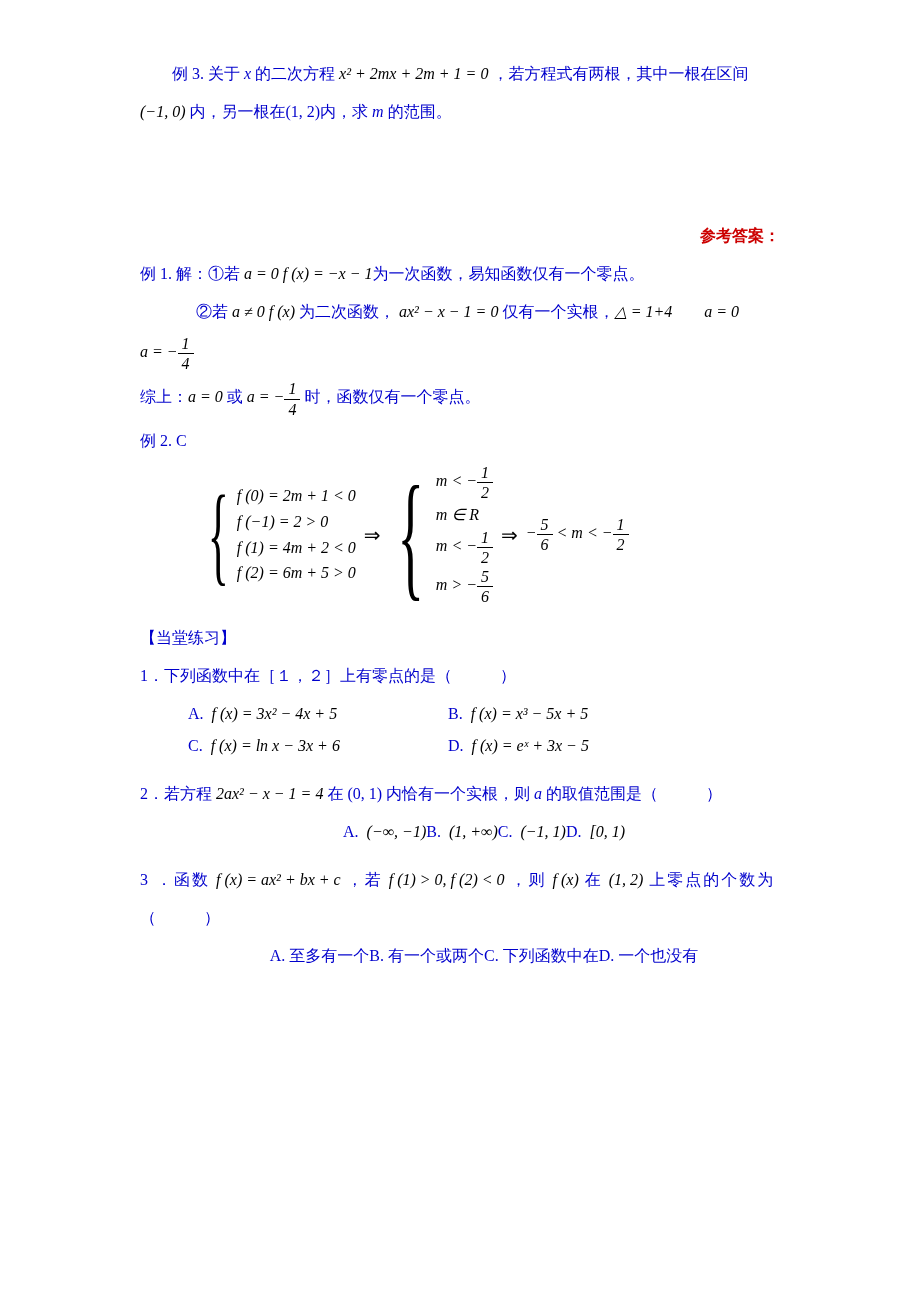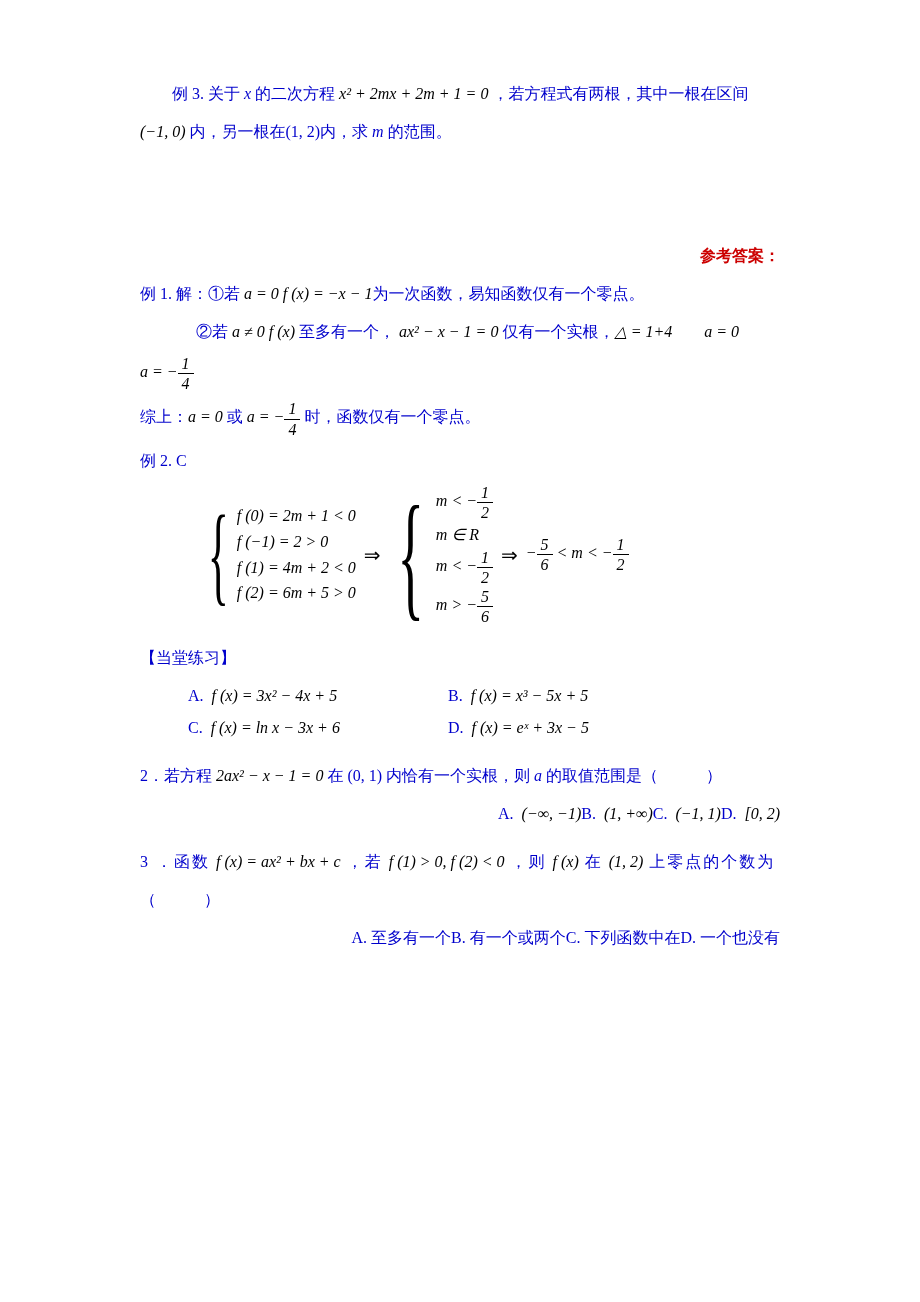--- a/index.html
+++ b/index.html
@@ -3,21 +3,21 @@
   <meta charset="utf-8">
   <style>
     body {
       margin: 0;
       padding: 0;
       background: #fff;
       width: 920px;
       font-family: "SimSun", "宋体", serif;
     }
     .page {
-      padding: 72px 140px 60px 140px;
+      padding: 52px 140px 60px 140px;
       font-size: 16px;
       line-height: 2.0;
     }
     .blue { color: #0000CC; }
     .red { color: #CC0000; text-align: right; }
     .para { margin: 6px 0; }
     .math { font-family: "Times New Roman", serif; font-style: italic; }
     .indent1 { text-indent: 2em; }
     .indent2 { padding-left: 3.5em; }
     .opt-row { padding-left: 3.0em; display:flex; }
@@ -55,21 +55,21 @@
     }
     .brace.sm {
       font-size: 140px;
     }
     .arrow {
       font-style: normal;
       font-size: 20px;
       padding: 0 8px;
     }
     .optlabel {  font-family: "SimSun", "宋体", serif; font-style: normal; margin-right: 4px; }
-    .spaced-opts { display:flex; justify-content: flex-end; padding-left: 3em; }
+    .spaced-opts { display:flex; justify-content: center; padding-left: 3em; }
     .sep { height: 10px; }
     .widegap { display:inline-block; width:2em; }
   </style>
 </head>
 <body>
 
 <div class="page">
 
   <div class="para indent1">
     <span class="blue">例 3. 关于</span><span class="blue math"> x </span><span class="blue">的二次方程</span><span class="math"> x² + 2mx + 2m + 1 = 0 </span><span class="blue">，若方程式有两根，其中一根在区间</span>
@@ -79,21 +79,21 @@
   </div>
 
   <div style="height:80px"></div>
 
   <div class="para red" style="font-weight:bold">参考答案：</div>
 
   <div class="para">
     <span class="blue">例 1. 解：①若 </span><span class="math">a = 0   f (x) = −x − 1</span><span class="blue">为一次函数，易知函数仅有一个零点。</span>
   </div>
   <div class="para indent2">
-    <span class="blue">②若 </span><span class="math">a ≠ 0   f (x)</span><span class="blue"> 至多有一个，</span><span class="math"> ax² − x − 1 = 0</span><span class="blue"> 仅有一个实根，</span><span class="math">△ = 1+4</span><span class="widegap"></span><span class="math">a = 0</span>
+    <span class="blue">②若 </span><span class="math">a ≠ 0   f (x)</span><span class="blue"> 为二次函数，</span><span class="math"> ax² − x − 1 = 0</span><span class="blue"> 仅有一个实根，</span><span class="math">△ = 1+4</span><span class="widegap"></span><span class="math">a = 0</span>
   </div>
   <div class="para">
     <span class="math">a = −</span><span class="frac"><span class="num">1</span><span class="den">4</span></span>
   </div>
   <div class="para">
     <span class="blue">综上：</span><span class="math">a = 0</span><span class="blue"> 或 </span><span class="math">a = −</span><span class="frac"><span class="num">1</span><span class="den">4</span></span><span class="blue"> 时，函数仅有一个零点。</span>
   </div>
 
   <div class="para blue">例 2. C</div>
 
@@ -117,39 +117,40 @@
     <span class="arrow">⇒</span>
     <div>
       <span>−</span><span class="frac"><span class="num">5</span><span class="den">6</span></span><span> &lt; m &lt; −</span><span class="frac"><span class="num">1</span><span class="den">2</span></span>
     </div>
   </div>
 
   <div class="sep"></div>
 
   <div class="para blue">【当堂练习】</div>
 
+  <div class="para blue">1．下列函数中在［１，２］上有零点的是（　　　）</div>
   <div class="opt-row">
     <div style="width:260px"><span class="blue optlabel">A.</span><span class="math"> f (x) = 3x² − 4x + 5</span></div>
     <div><span class="blue optlabel">B.</span><span class="math"> f (x) = x³ − 5x + 5</span></div>
   </div>
   <div class="opt-row">
     <div style="width:260px"><span class="blue optlabel">C.</span><span class="math"> f (x) = ln x − 3x + 6</span></div>
     <div><span class="blue optlabel">D.</span><span class="math"> f (x) = eˣ + 3x − 5</span></div>
   </div>
 
   <div class="sep"></div>
 
   <div class="para">
-    <span class="blue">2．若方程 </span><span class="math">2ax² − x − 1 = 0</span><span class="blue"> 在 </span><span class="blue">(0, 1)</span><span class="blue"> 内恰有一个实根，则 </span><span class="math blue">a</span><span class="blue"> 的取值范围是（　　　）</span>
+    <span class="blue">2．若方程 </span><span class="math">2ax² − x − 1 = 4</span><span class="blue"> 在 </span><span class="blue">(0, 1)</span><span class="blue"> 内恰有一个实根，则 </span><span class="math blue">a</span><span class="blue"> 的取值范围是（　　　）</span>
   </div>
   <div class="spaced-opts">
     <div><span class="blue optlabel">A.</span><span class="math"> (−∞, −1)</span></div>
     <div><span class="blue optlabel">B.</span><span class="math"> (1, +∞)</span></div>
     <div><span class="blue optlabel">C.</span><span class="math"> (−1, 1)</span></div>
-    <div><span class="blue optlabel">D.</span><span class="math"> [0, 2)</span></div>
+    <div><span class="blue optlabel">D.</span><span class="math"> [0, 1)</span></div>
   </div>
 
   <div class="sep"></div>
 
   <div class="para" style="letter-spacing:2px">
     <span class="blue">3 ．函数 </span><span class="math" style="letter-spacing:0">f (x) = ax² + bx + c</span><span class="blue"> ，若 </span><span class="math" style="letter-spacing:0">f (1) &gt; 0, f (2) &lt; 0</span><span class="blue"> ，则 </span><span class="math" style="letter-spacing:0">f (x)</span><span class="blue"> 在 </span><span class="math" style="letter-spacing:0">(1, 2)</span><span class="blue"> 上零点的个数为</span>
   </div>
   <div class="para blue">（　　　）</div>
   <div class="spaced-opts blue">
     <div>A. 至多有一个</div>

